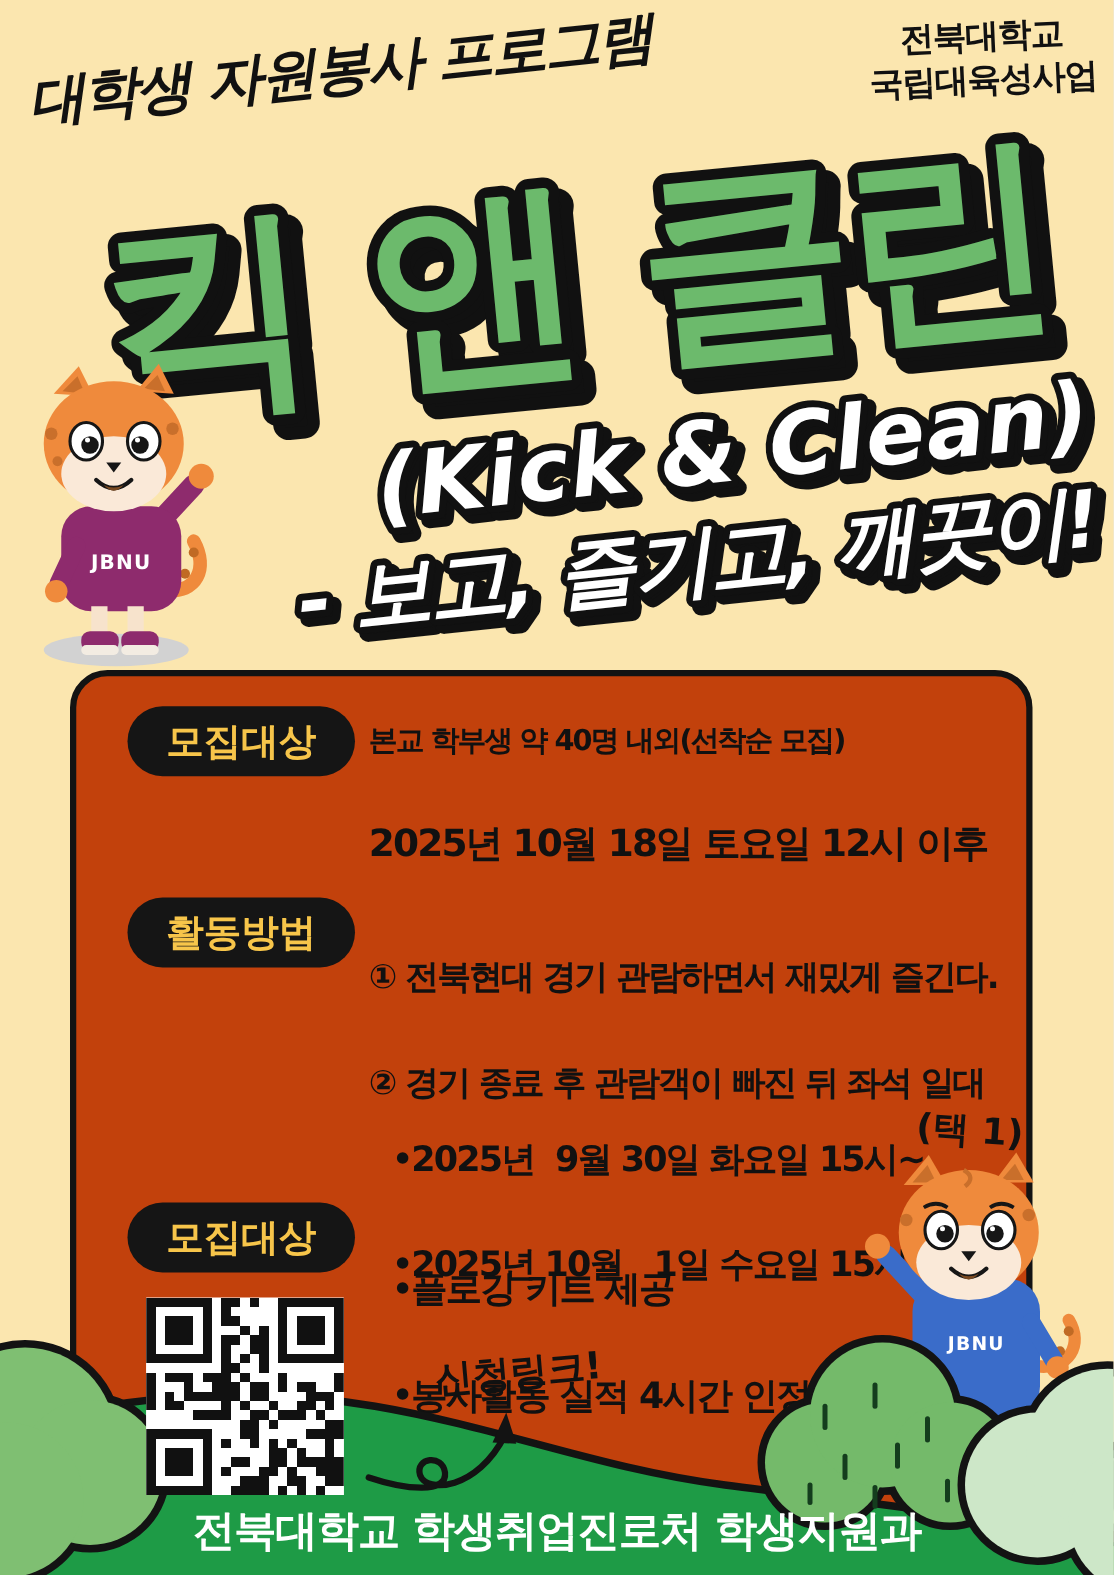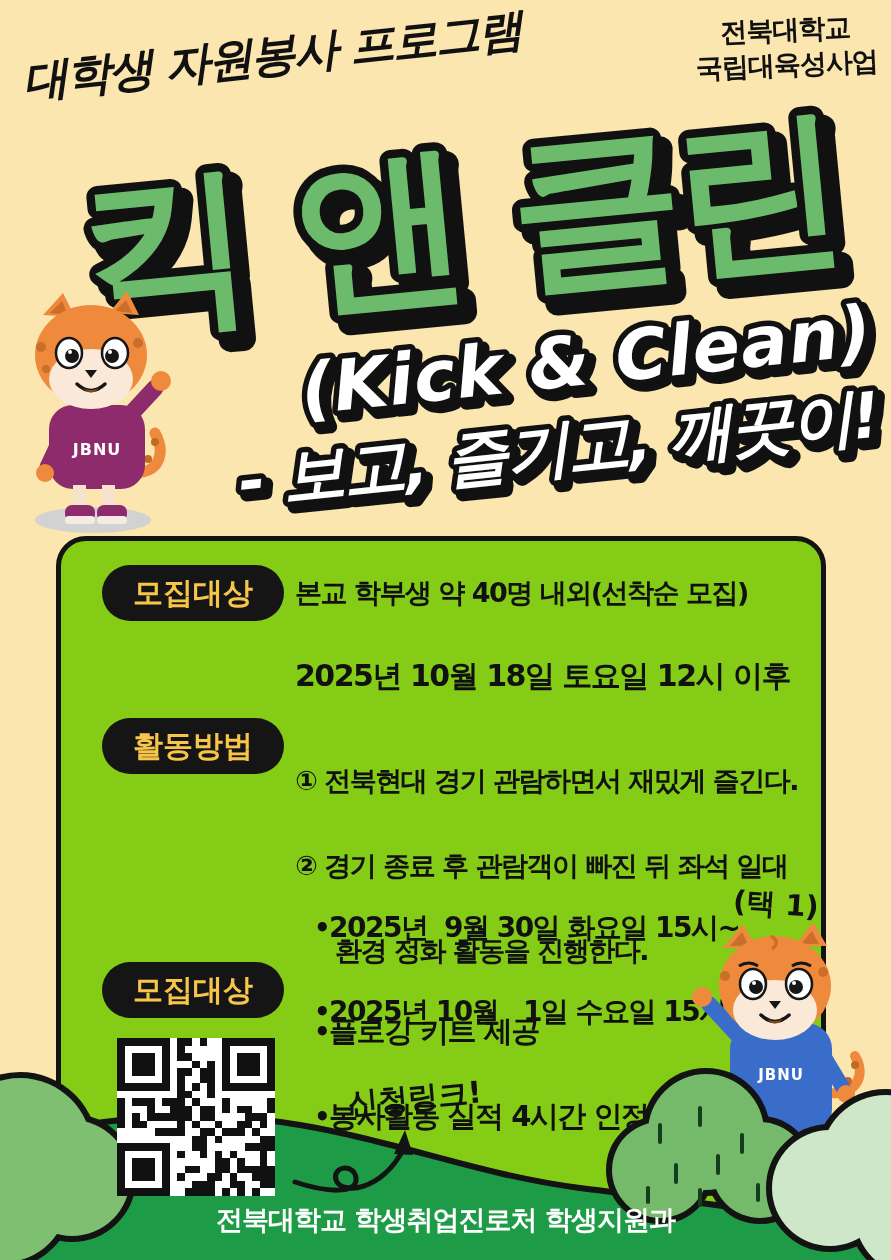--- a/index.html
+++ b/index.html
@@ -20,40 +20,40 @@
       stroke-linejoin:round;paint-order:stroke fill;letter-spacing:-8px;}
   .t-shadow{fill:#111;stroke:#111;stroke-width:20;}
   .t-main{fill:#6CBA6C;stroke:#111;stroke-width:17;}
   .s-shadow,.s-main{font-size:70px;font-weight:bold;font-style:italic;text-anchor:end;
       stroke-linejoin:round;paint-order:stroke fill;letter-spacing:1px;}
   .g-shadow,.g-main{font-size:63px;font-weight:bold;font-style:italic;text-anchor:end;
       stroke-linejoin:round;paint-order:stroke fill;letter-spacing:-2px;}
   .s-shadow,.g-shadow{fill:#111;stroke:#111;stroke-width:13;}
   .s-main,.g-main{fill:#fff;stroke:#111;stroke-width:11;}
   
-  .card{left:56px;top:536px;width:770px;height:680px;background:#84cc16;
+  .card{left:56px;top:536px;width:770px;height:680px;background:#c2410c;
         border:5px solid #131313;border-radius:30px;box-sizing:border-box;}
   .pill{position:absolute;left:41px;width:182px;height:56px;background:#151515;
         border-radius:28px;display:flex;align-items:center;justify-content:center;}
   .pill span{color:#F7C54A;font-size:30px;font-weight:bold;letter-spacing:0px;}
   .content{position:absolute;left:234px;font-weight:bold;color:#111;
            letter-spacing:-1.5px;white-space:pre;}
   .line{height:47px;display:flex;align-items:center;font-size:27px;font-weight:bold;
         letter-spacing:-1.5px;white-space:pre;text-align:right;}
   .dot{display:inline-block;width:34px;font-size:26px;}
   .note{position:absolute;left:672px;top:344px;font-size:29px;font-weight:bold;
         transform:rotate(4deg);white-space:pre;}
   
   .qr{left:117px;top:1038px;width:158px;height:158px;background:#fff;}
   .qr svg{display:block;width:158px;height:158px;shape-rendering:crispEdges;}
   .qr-caption{left:348px;top:1078px;font-size:30px;font-weight:bold;
               transform:rotate(-5deg);letter-spacing:0px;}
   
   .footer{top:1202px;left:0;width:891px;text-align:center;color:#fff;
-          font-size:27px;font-weight:bold;letter-spacing:-1px;z-index:9;}
+          font-size:34px;font-weight:bold;letter-spacing:-1px;z-index:9;}
   .mascot{pointer-events:none;}
   .shirt-label{font-size:16px;font-weight:bold;fill:#fff;text-anchor:middle;letter-spacing:1px;}
 </style>
 </head>
 <body>
 
 <div class="poster">
 
   <div class="abs org">
     <div>전북대학교</div>
@@ -111,31 +111,30 @@
       <circle cx="105" cy="65" r="2" fill="#fff"></circle>
     <path d="M80,83 L92,83 L86,91 Z" fill="#161616"></path>
     <path d="M72,97 Q86,110 100,97" stroke="#161616" stroke-width="3.5" fill="none" stroke-linecap="round"></path>
     <path d="M78,101 Q86,110 94,101 Q86,105 78,101" fill="#7A4A21"></path>
   </svg>
 
   <div class="abs card">
     <div class="pill" style="top:24px;">
       <span>모집대상</span>
     </div>
-    <div class="content" style="top:32px;font-size:27px;line-height:40px;text-align:center;">본교 학부생 약 40명 내외(선착순 모집)</div>
+    <div class="content" style="top:32px;font-size:23px;line-height:40px;text-align:center;">본교 학부생 약 40명 내외(선착순 모집)</div>
 
     <div class="content" style="top:115px;font-size:30px;line-height:40px;">2025년 10월 18일 토요일 12시 이후</div>
 
     <div class="pill" style="top:177px;">
       <span>활동방법</span>
     </div>
     <div class="content" style="top:178px;">
       <div class="line">① 전북현대 경기 관람하면서 재밌게 즐긴다.</div>
       <div class="line">② 경기 종료 후 관람객이 빠진 뒤 좌석 일대</div>
-      <div class="line" style="padding-left:40px;">환경 정화 활동을 진행한다.</div>
     </div>
 
     <div class="content" style="top:326px;">
       <div class="line" style="height:46px;font-size:28px;">
         <span class="dot">•</span>
         <span>2025년  9월 30일 화요일 15시~</span>
       </div>
       <div class="line" style="height:46px;font-size:28px;">
         <span class="dot">•</span>
         <span>2025년 10월   1일 수요일 15시~</span>

